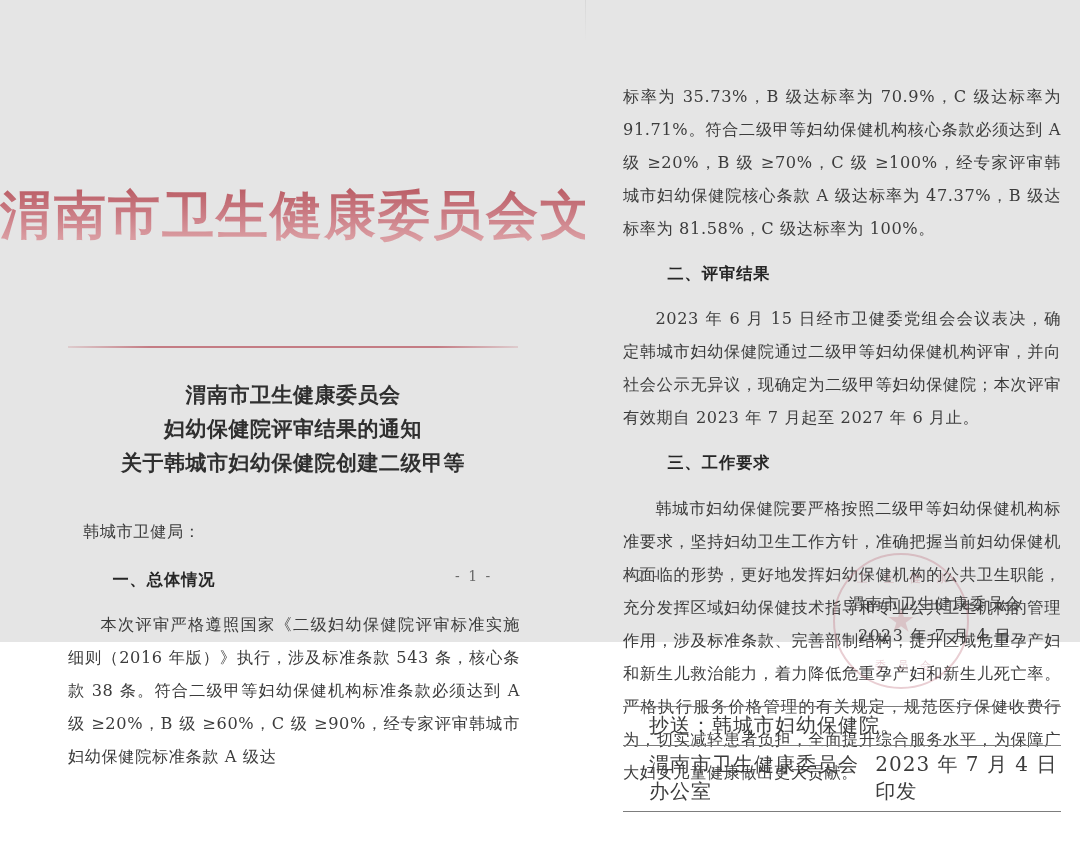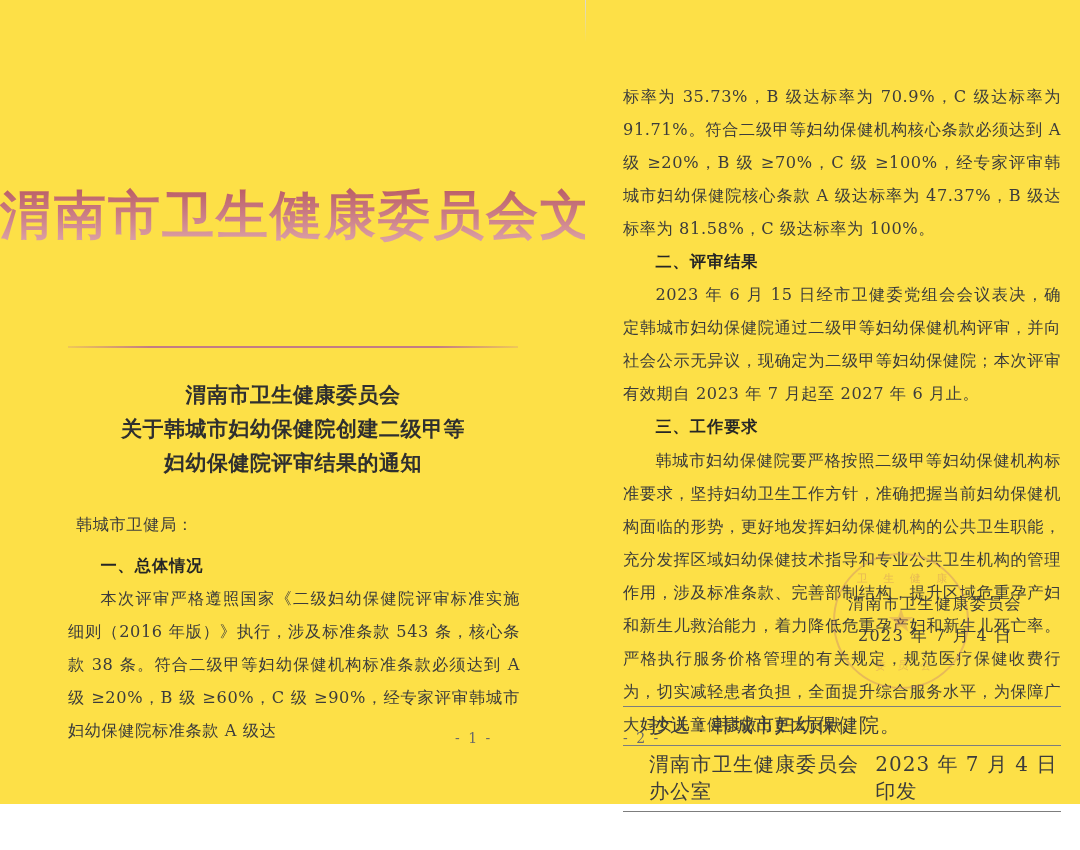--- a/index.html
+++ b/index.html
@@ -19,22 +19,22 @@
   }
 
   
   .spread {
     position: absolute;
     inset: 0;
     display: flex;
   }
   .page {
     position: relative;
-    height: 804px;
-    background: #fde047;
+    height: 642px;
+    background: #e5e5e5;
   }
   .page-left  { width: 585px; }
   .page-right { width: 495px; }
 
   
   .gutter-mark {
     position: absolute;
     left: 585px;
     top: 0;
     width: 1px;
@@ -103,24 +103,24 @@
     font-size: 16.2px;
     line-height: 2.04;
     letter-spacing: 0.6px;
     text-align: justify;
     text-justify: inter-character;
     color: #3c3c3c;
   }
   .page-left .body-col  { top: 500px; }
   .page-right .body-col { top: 80px; left: 38px; width: 438px; }
 
-  .salutation { margin: 8px; }
+  .salutation { margin: 15px; }
   .para { margin: 0; text-indent: 2em; }
   .section-head {
-    margin: 0;
+    margin: 12px;
     text-indent: 2em;
     font-weight: bold;
     letter-spacing: 1px;
     color: #262626;
   }
 
   
   .sign-block {
     position: absolute;
     top: 588px;
@@ -208,22 +208,22 @@
 
   <div class="page page-left">
 
     <div class="masthead">渭南市卫生健康委员会文件</div>
 
 
     <div class="red-rule"></div>
 
     <div class="doc-title">
       <span class="tline">渭南市卫生健康委员会</span>
+      <span class="tline">妇幼保健院评审结果的通知</span>
       <span class="tline">关于韩城市妇幼保健院创建二级甲等</span>
-      <span class="tline">妇幼保健院评审结果的通知</span>
     </div>
 
     <div class="body-col">
       <p class="salutation">韩城市卫健局：</p>
       <p class="section-head">一、总体情况</p>
       <p class="para">本次评审严格遵照国家《二级妇幼保健院评审标准实施细则（2016 年版）》执行，涉及标准条款 543 条，核心条款 38 条。符合二级甲等妇幼保健机构标准条款必须达到 A 级 ≥20%，B 级 ≥60%，C 级 ≥90%，经专家评审韩城市妇幼保健院标准条款 A 级达</p>
     </div>
 
     <div class="page-number">- 1 -</div>
   </div>

